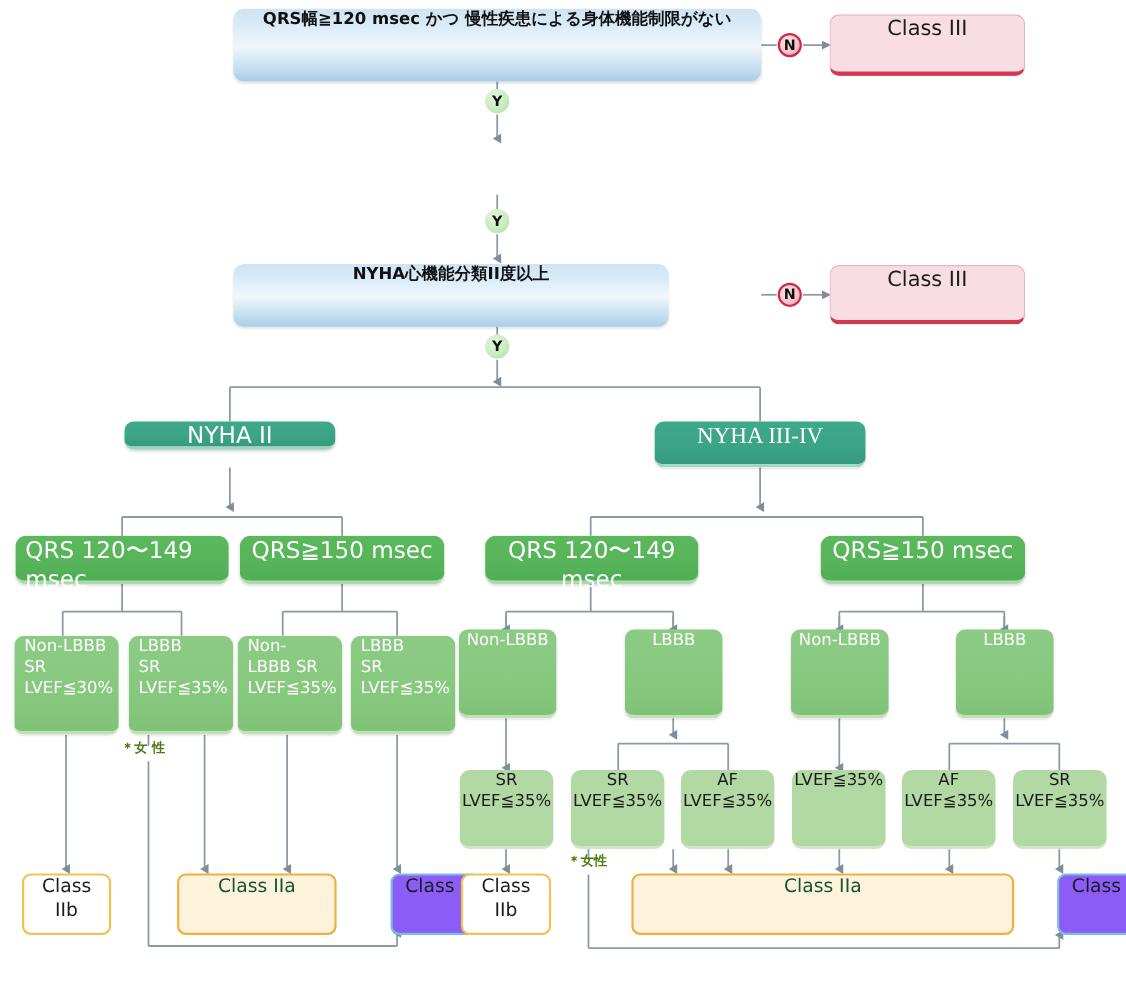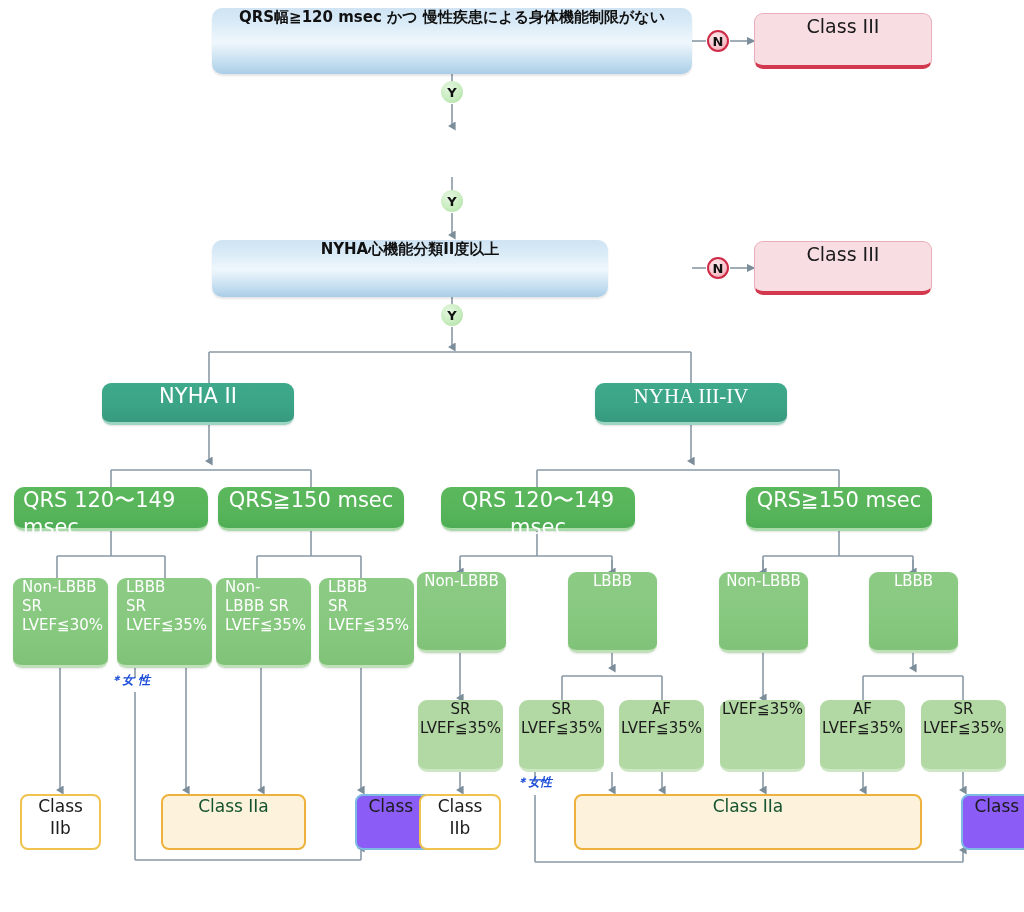--- a/index.html
+++ b/index.html
@@ -63,21 +63,21 @@
 
   
   .badge{position:absolute;width:22px;height:22px;border-radius:50%;
          display:flex;align-items:center;justify-content:center;
          font-size:13px;font-weight:bold;box-sizing:border-box;}
   .badge-y{background:radial-gradient(circle at 38% 32%,#e4f7e0 0%,#c8ecbf 55%,#a9dd9d 100%);
            color:#111;}
   .badge-n{background:radial-gradient(circle at 38% 32%,#fde9ec 0%,#f6c3cb 60%,#e98d9d 100%);
            border:2px solid #cf2a45;color:#111;}
 
-  .note{position:absolute;font-size:12px;color:#1d4ed8;white-space:nowrap;font-weight:bold;font-style:italic;}
+  .note{position:absolute;font-size:12px;color:#4d7c0f;white-space:nowrap;font-weight:bold;}
 
   .caption{position:absolute;left:6px;top:884px;font-size:16px;font-weight:bold;color:#111;
            white-space:nowrap;letter-spacing:.3px;}
 </style>
 </head>
 <body>
 
 <div id="stage">
 
   <svg class="flow" viewBox="0 0 1024 912" xmlns="http://www.w3.org/2000/svg">
@@ -181,21 +181,21 @@
     <span class="txt">NYHA心機能分類II度以上</span>
   </div>
 
   <div class="badge badge-n" style="left:707px;top:257px;">N</div>
   <div class="badge badge-y" style="left:441px;top:304px;">Y</div>
 
   <div class="node pink" style="left:754px;top:241px;width:178px;height:54px;">
     <span class="txt">Class III</span>
   </div>
 
-  <div class="node teal" style="left:102px;top:383px;width:192px;height:42px;">
+  <div class="node teal" style="left:113px;top:383px;width:192px;height:26px;">
     <span class="txt">NYHA II</span>
   </div>
   <div class="node teal" style="left:595px;top:383px;width:192px;height:42px;font-family:Liberation Serif, serif;">
     <span class="txt">NYHA III-IV</span>
   </div>
 
   <div class="node green leftal" style="left:14px;top:487px;width:194px;height:44px;">
     <span class="txt">QRS 120〜149 msec</span>
   </div>
   <div class="node green" style="left:218px;top:487px;width:186px;height:44px;">

